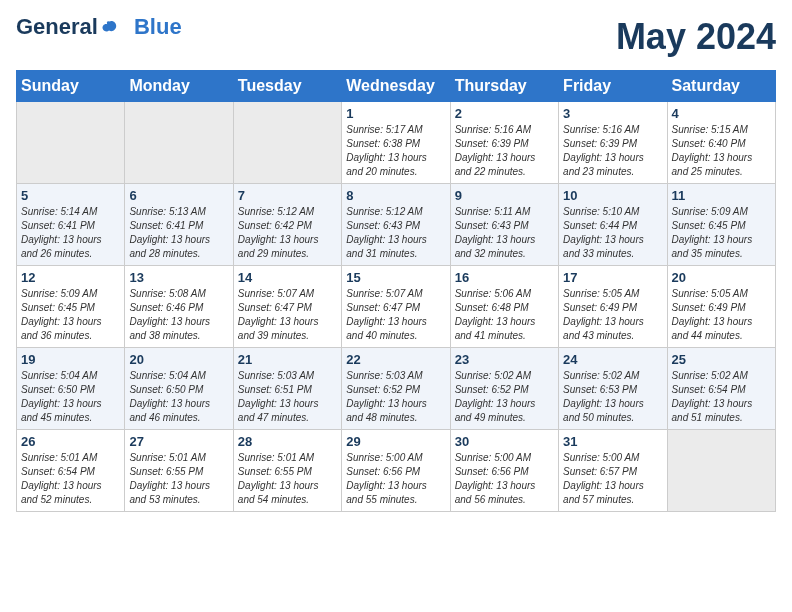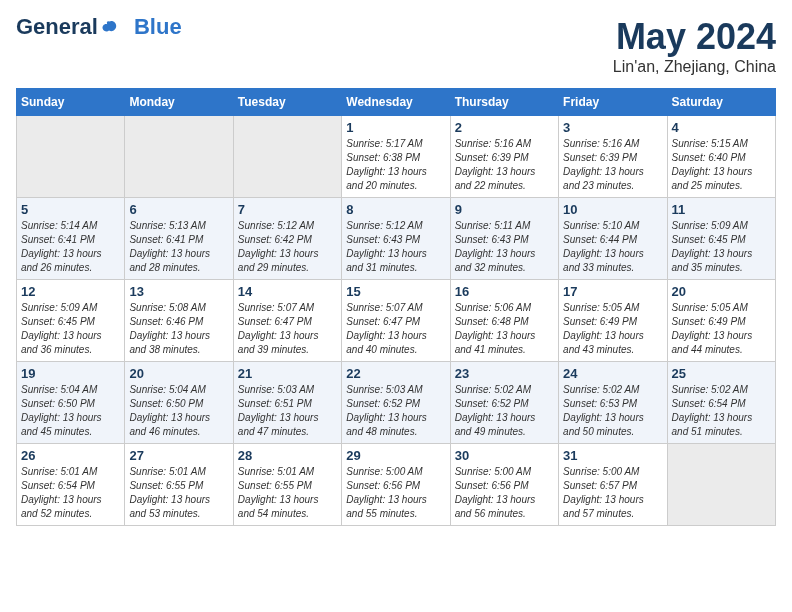--- a/index.html
+++ b/index.html
@@ -50,21 +50,21 @@
     .calendar {
       width: 100%;
       border-collapse: collapse;
       font-size: 11px;
     }
     .calendar th {
       background: #2e75c9;
       color: #fff;
       padding: 6px 4px;
       text-align: left;
-      font-size: 12px;
+      font-size: 16px;
       font-weight: bold;
       border: 1px solid #2e75c9;
     }
     .calendar td {
       border: 1px solid #ccc;
       vertical-align: top;
       padding: 4px;
       width: 108px;
       min-height: 80px;
     }
@@ -96,21 +96,20 @@
     <div class="logo-text">
       <span>General</span>
       <svg class="logo-icon" viewBox="0 0 20 20">
         <path d="M10 4 C14 2 18 5 18 9 C18 13 14 16 10 14 C8 16 4 15 3 12 C2 9 5 6 8 7 C7 5 8 3 10 4Z" fill="#2e75c9"></path>
       </svg>
       <span style="color:#2e75c9;margin-left:16px;">Blue</span>
     </div>
   </div>
   <div class="title-area">
     <div class="main-title">May 2024</div>
-    <div class="subtitle">Lin'an, Zhejiang, China</div>
   </div>
 </div>
 
 <table class="calendar">
   <thead>
     <tr>
     <th>Sunday</th>
         <th>Monday</th>
         <th>Tuesday</th>
         <th>Wednesday</th>

